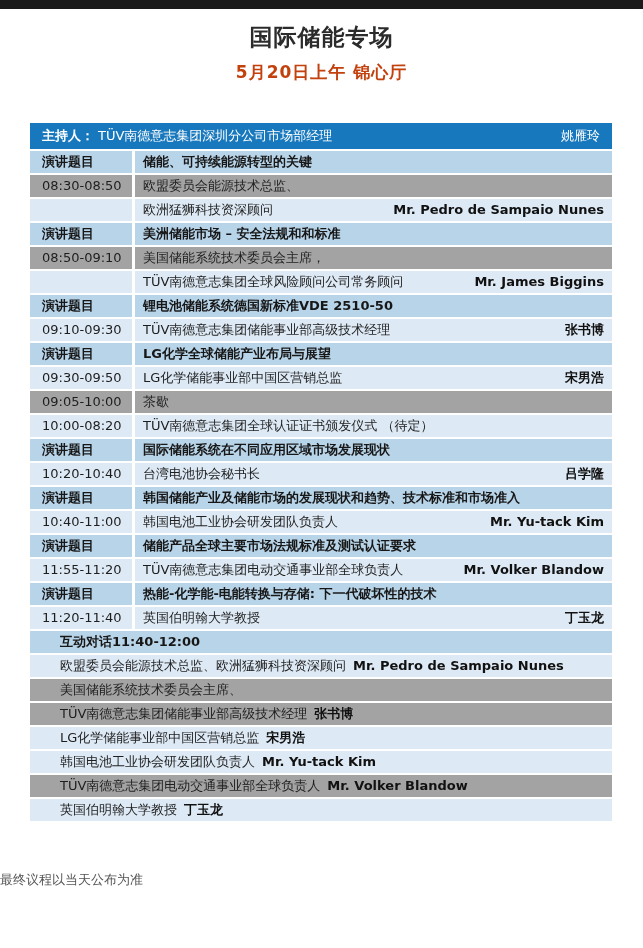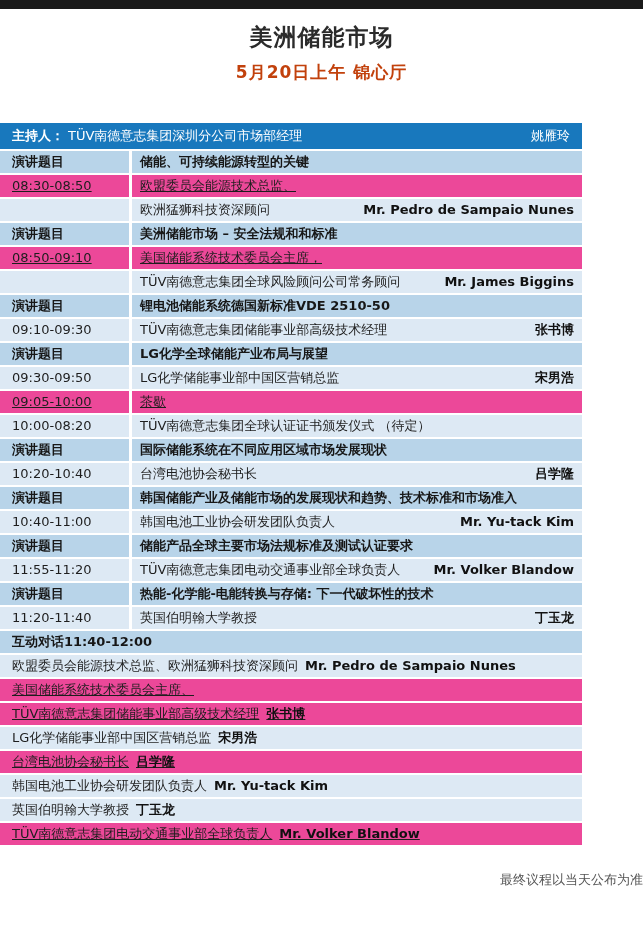--- a/index.html
+++ b/index.html
@@ -11,51 +11,51 @@
   }
   .top-bar { height:9px; width:100%; background:var(--top-bar,#1a1a1a); }
   .title {
     text-align:center; font-size:23px; font-weight:bold; color:#2b2b2b;
     margin-top:13px; letter-spacing:1px; line-height:30px;
   }
   .subtitle {
     text-align:center; font-size:17px; font-weight:bold; color:#c2410c;
     margin-top:9px; line-height:22px; letter-spacing:1px;
   }
-  .agenda { width:582px; margin-top:40px; }
+  .agenda { width:582px; margin-left:30px; margin-top:40px; }
   .moderator-row {
     height:26px; background:var(--header-blue,#1878bd); color:#ffffff;
     display:flex; justify-content:space-between; align-items:center;
     padding:0 12px; font-size:13px; margin-bottom:2px;
   }
   .mod-label { font-weight:bold; margin-right:4px; }
   .mod-left { display:flex; align-items:center; }
   .row { display:flex; margin-bottom:2px; font-size:13px; line-height:16px; }
-  .col1 { width:129px; padding:3px 0 3px 12px; margin-right:3px; flex-shrink:0; }
+  .col1 { width:102px; padding:3px 0 3px 12px; margin-right:3px; flex-shrink:0; }
   .col2 { flex:1; padding:3px 8px; display:flex; justify-content:space-between; align-items:flex-start; }
-  .full { flex:1; padding:3px 10px 3px 12px; }
+  .full { flex:1; padding:3px 10px 3px 30px; }
   .shade-medium { background:var(--row-medium,#b8d4e9); }
   .shade-pale   { background:var(--row-pale,#dde9f4); }
-  .shade-white  { background:#ec4899;text-decoration:underline; }
+  .shade-white  { background:#a3a3a3; }
   .topic-row .col1, .topic-row .col2 { font-weight:bold; color:#171717; }
   .name { font-weight:bold; white-space:nowrap; margin-left:12px; color:#111111; }
   .dialogue-header-row .full { font-weight:bold; color:#171717; }
   .dialogue-row .name { margin-left:7px; }
   .footer {
-    text-align:right; font-size:13px; color:var(--footer-text,#555555);
-    margin-top:26px;
+    text-align:left; font-size:13px; color:var(--footer-text,#555555);
+    margin-top:50px;
   }
 </style>
 </head>
 <body>
 
 <div class="page">
   <div class="top-bar"></div>
 
-  <h1 class="title">美洲储能市场</h1>
+  <h1 class="title">国际储能专场</h1>
   <h2 class="subtitle">5月20日上午  锦心厅</h2>
 
   <div class="agenda">
     <div class="moderator-row">
       <div class="mod-left">
         <span class="mod-label">主持人：</span>
         <span class="mod-title">TÜV南德意志集团深圳分公司市场部经理</span>
       </div>
       <span class="mod-name">姚雁玲</span>
     </div>
@@ -181,28 +181,25 @@
         <div class="row dialogue-row">
           <div class="full shade-white"><span class="text">美国储能系统技术委员会主席、</span></div>
         </div>
         <div class="row dialogue-row">
           <div class="full shade-white"><span class="text">TÜV南德意志集团储能事业部高级技术经理</span><span class="name">张书博</span></div>
         </div>
         <div class="row dialogue-row">
           <div class="full shade-pale"><span class="text">LG化学储能事业部中国区营销总监</span><span class="name">宋男浩</span></div>
         </div>
         <div class="row dialogue-row">
-          <div class="full shade-white"><span class="text">台湾电池协会秘书长</span><span class="name">吕学隆</span></div>
-        </div>
-        <div class="row dialogue-row">
           <div class="full shade-pale"><span class="text">韩国电池工业协会研发团队负责人</span><span class="name">Mr. Yu-tack Kim</span></div>
         </div>
         <div class="row dialogue-row">
+          <div class="full shade-white"><span class="text">TÜV南德意志集团电动交通事业部全球负责人</span><span class="name">Mr. Volker Blandow</span></div>
+        </div>
+        <div class="row dialogue-row">
           <div class="full shade-pale"><span class="text">英国伯明翰大学教授</span><span class="name">丁玉龙</span></div>
-        </div>
-        <div class="row dialogue-row">
-          <div class="full shade-white"><span class="text">TÜV南德意志集团电动交通事业部全球负责人</span><span class="name">Mr. Volker Blandow</span></div>
         </div>
       </div>
   </div>
 
   <div class="footer">最终议程以当天公布为准</div>
 </div>
 
 </body></html>

